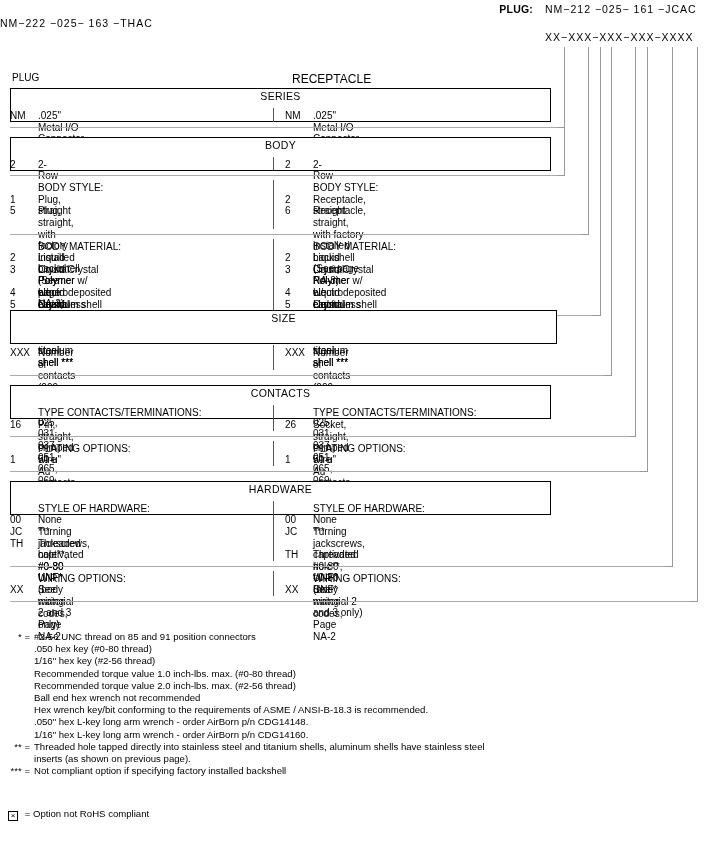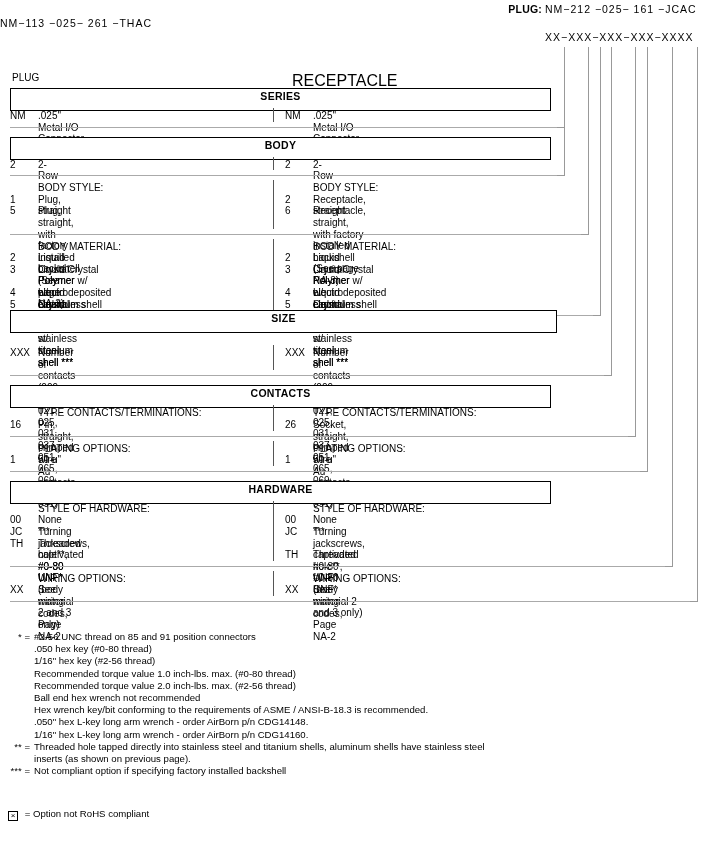--- a/index.html
+++ b/index.html
@@ -14,43 +14,43 @@
     -webkit-font-smoothing:antialiased;
   }
 
   
   #pn-header{
     position:absolute; left:0; top:3px; width:710px;
     font-size:10.5px;
   }
   .pn-row{display:flex;justify-content:flex-start;align-items:baseline;height:14px;}
   .pn-label{
-    width:545px;text-align:right;font-weight:bold;padding-right:3px;
+    width:545px;text-align:right;font-weight:bold;padding-right:12px;
     box-sizing:border-box;letter-spacing:.2px;
   }
   .pn-value{
     width:165px;text-align:left;letter-spacing:1.0px;white-space:pre;
   }
 
   
   .vline{position:absolute;width:1px;background:#999;}
 
   
   .hline{position:absolute;height:1px;background:#999;}
 
   
   #caption-plug{position:absolute;left:12px;top:72px;font-size:10px;}
-  #caption-recep{position:absolute;left:292px;top:72px;font-size:16px;}
+  #caption-recep{position:absolute;left:292px;top:72px;font-size:12px;}
 
   
   .bar{
-    position:absolute;left:10px;height:23px;
+    position:absolute;left:10px;height:34px;
     border:1.6px solid #000;background:#fff;
     box-sizing:border-box;
-    text-align:center;font-weight:bold;font-size:10.5px;
+    text-align:center;font-weight:normal;font-size:10.5px;
     line-height:14px;letter-spacing:.3px;
   }
 
   
   .row{position:absolute;left:10px;box-sizing:border-box;}
   .row .half{position:absolute;top:0;}
   .half.left{left:0;}
   .half.right{left:275px;}
   .code{
     position:absolute;left:0;top:0;width:28px;text-align:left;
@@ -88,21 +88,21 @@
 </style>
 </head>
 <body>
 
 <div id="pn-header">
   <div class="pn-row">
     <span class="pn-label">PLUG:</span>
     <span class="pn-value">NM−212 −025− 161 −JCAC</span>
   </div>
   <div class="pn-row">
-    <span class="pn-value">NM−113 −025− 261 −THAC</span>
+    <span class="pn-value">NM−222 −025− 163 −THAC</span>
   </div>
   <div class="pn-row">
     <span class="pn-label"></span>
     <span class="pn-value">XX−XXX−XXX−XXX−XXXX</span>
   </div>
 </div>
 
 <div id="caption-plug">PLUG</div>
 <div id="caption-recep">RECEPTACLE</div>
 

